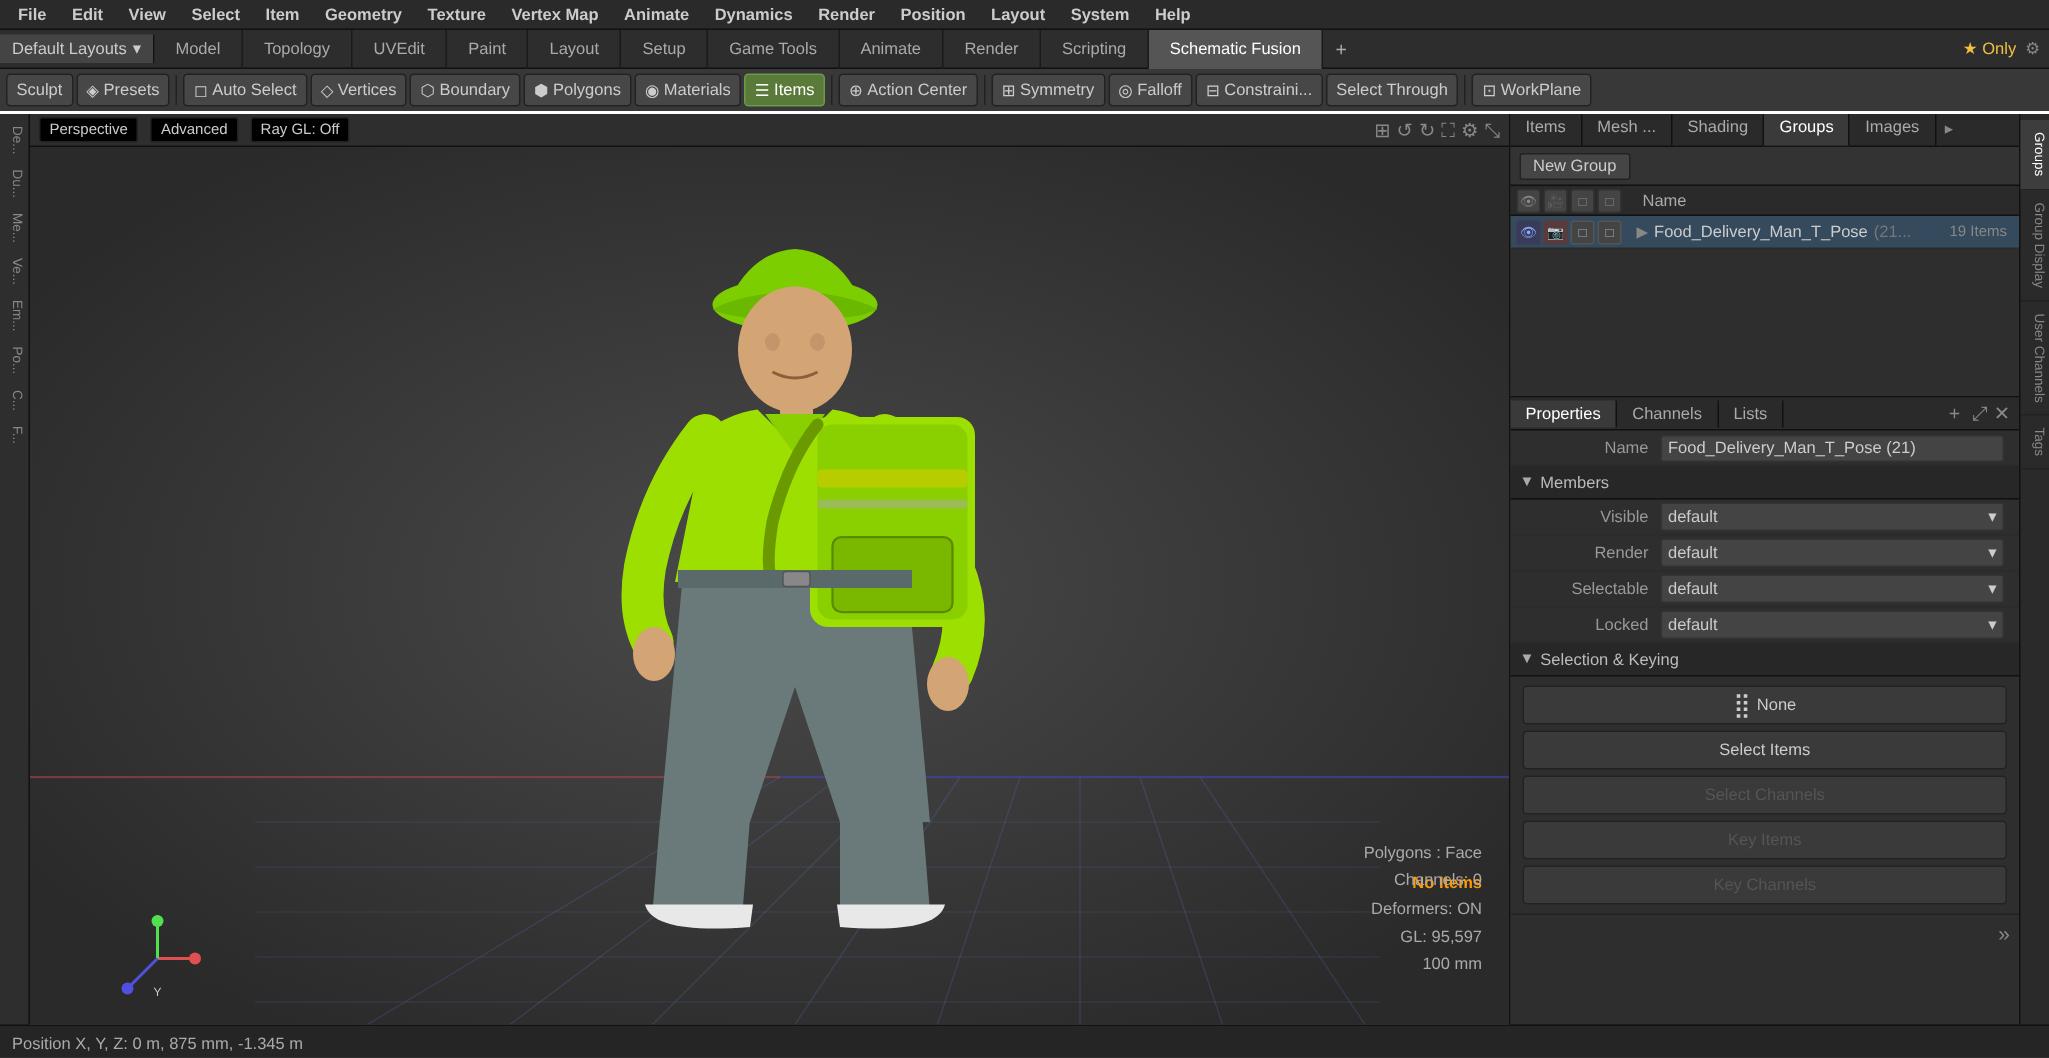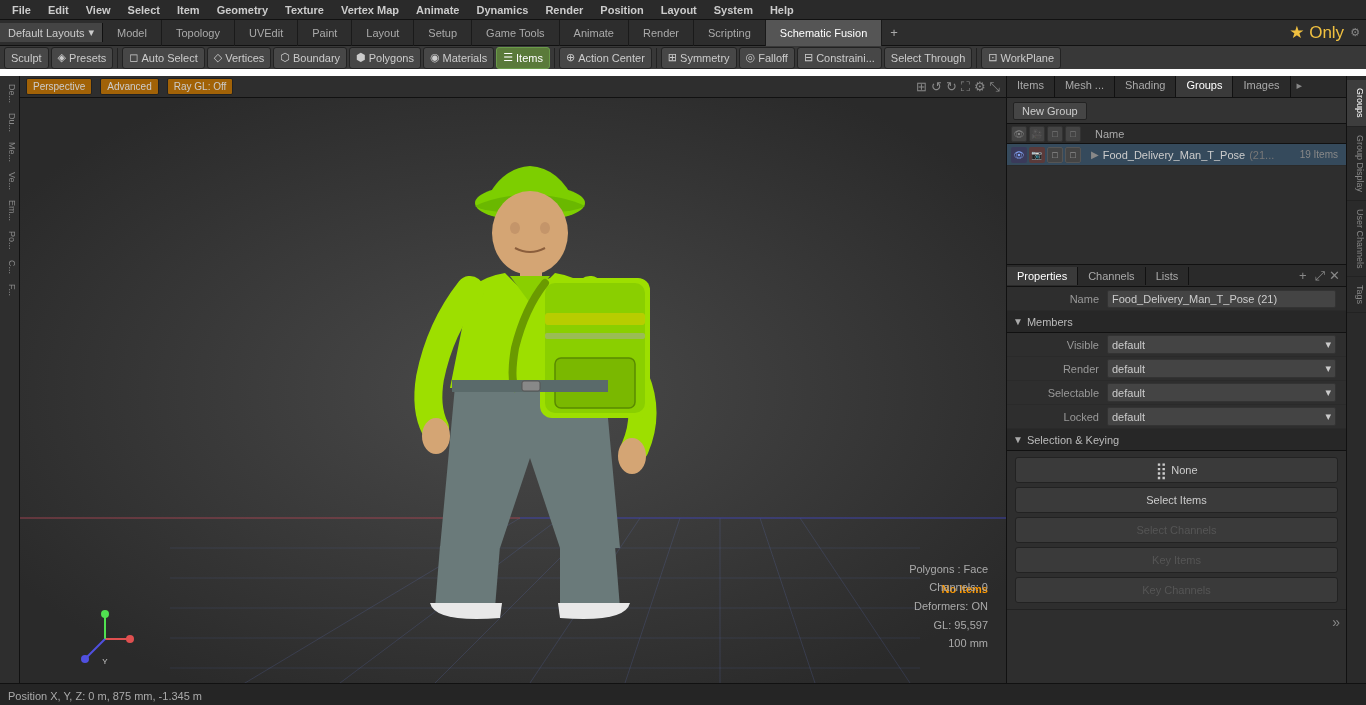--- a/index.html
+++ b/index.html
@@ -10,39 +10,39 @@
     .menu-item { padding: 2px 8px; cursor: pointer; color: #ccc; font-size: 11px; }
 
     
     #layoutbar { display: flex; align-items: center; height: 26px; background: #2d2d2d; border-bottom: 1px solid #111; }
     .layout-dropdown { display: flex; align-items: center; padding: 3px 8px; background: #444; border-right: 1px solid #111; cursor: pointer; color: #ccc; font-size: 11px; gap: 4px; }
     .layout-tabs { display: flex; align-items: center; flex: 1; overflow: hidden; }
     .layout-tab { padding: 4px 14px; cursor: pointer; color: #aaa; font-size: 11px; border-right: 1px solid #1a1a1a; height: 26px; display: flex; align-items: center; }
     .layout-tab.active { background: #555; color: #fff; }
     .layout-tab-add { padding: 4px 8px; cursor: pointer; color: #aaa; font-size: 13px; }
     .layout-right { margin-left: auto; display: flex; align-items: center; padding-right: 6px; gap: 6px; }
-    .star-badge { color: #f0c040; font-size: 17px; }
-
-    
-    #toolbar { display: flex; align-items: center; height: 30px; background: #383838; border-bottom: 7px solid #ffffff; padding: 0 4px; gap: 2px; flex-wrap: nowrap; }
+    .star-badge { color: #f0c040; font-size: 11px; }
+
+    
+    #toolbar { display: flex; align-items: center; height: 30px; background: #383838; border-bottom: 2px solid #ffffff; padding: 0 4px; gap: 2px; flex-wrap: nowrap; }
     .tb-btn { display: flex; align-items: center; padding: 3px 6px; background: #474747; border: 1px solid #222; border-radius: 3px; cursor: pointer; color: #ccc; font-size: 11px; gap: 3px; height: 22px; }
     .tb-btn.active { background: #5a7a3a; border-color: #6a9a4a; color: #fff; }
     .tb-sep { width: 1px; height: 20px; background: #222; margin: 0 2px; }
 
     
     #main { display: flex; height: calc(705px - 22px - 26px - 30px - 20px); }
 
     
     #left-sidebar { width: 20px; background: #2e2e2e; border-right: 1px solid #111; display: flex; flex-direction: column; align-items: center; padding-top: 4px; gap: 2px; }
     .left-tab { width: 18px; writing-mode: vertical-rl; font-size: 9px; color: #888; padding: 4px 2px; cursor: pointer; text-align: center; }
 
     
     #viewport { flex: 1; background: #3c3c3c; position: relative; overflow: hidden; }
     #viewport-header { display: flex; align-items: center; height: 22px; background: #2e2e2e; border-bottom: 1px solid #111; padding: 0 6px; gap: 8px; }
-    .vp-btn { padding: 2px 6px; background: #a16207; border: 1px solid #222; border-radius: 2px; cursor: pointer; font-size: 10px; color: #ccc; }
+    .vp-btn { padding: 2px 6px; background: #000000; border: 1px solid #222; border-radius: 2px; cursor: pointer; font-size: 10px; color: #ccc; }
     #viewport-canvas { width: 100%; height: calc(100% - 22px); position: relative; }
 
     
     #right-panel { width: 340px; background: #2e2e2e; border-left: 1px solid #111; display: flex; flex-direction: column; }
 
     
     #item-list-tabs { display: flex; height: 22px; background: #2a2a2a; border-bottom: 1px solid #111; }
     .il-tab { padding: 3px 10px; cursor: pointer; font-size: 11px; color: #aaa; border-right: 1px solid #111; }
     .il-tab.active { color: #fff; background: #3a3a3a; }
     .il-tab-expand { padding: 3px 6px; cursor: pointer; color: #888; }

